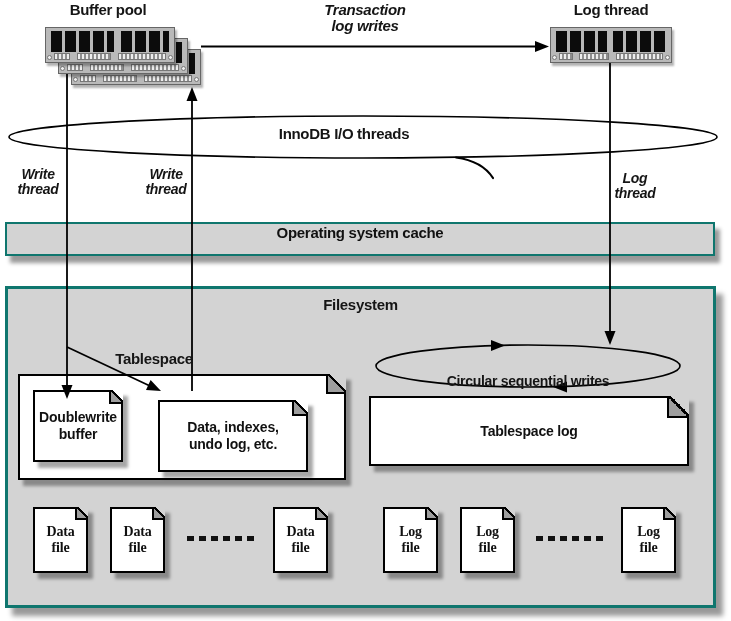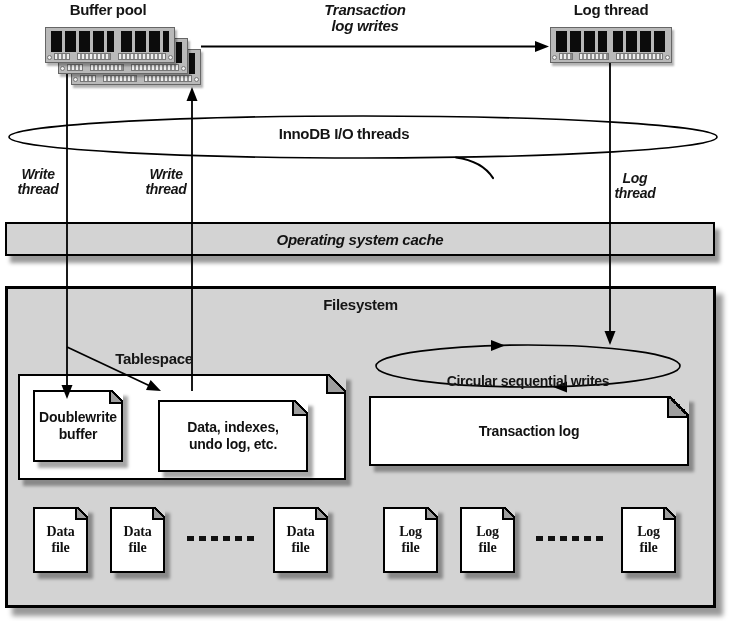--- a/index.html
+++ b/index.html
@@ -13,21 +13,21 @@
   .lbl {
     position:absolute; z-index:7; text-align:center;
     font-weight:700; font-size:15px; line-height:16px; letter-spacing:-0.3px; color:#151515;
   }
   .lbl.small { font-size:14px; line-height:15px; }
   .lbl span { display:block;font-style:italic; }
 
   
   .panel {
     position:absolute; z-index:1; background:var(--panel-gray,#d3d3d3);
-    border:2px solid #000000; display:flex; align-items:center; justify-content:center;font-style:italic;
+    border:2px solid #0f766e; display:flex; align-items:flex-start; justify-content:center;
   }
   .panel.osbar { box-shadow:5px 7px 4px rgba(0,0,0,0.40); }
   .panel.fsbox { border-width:3px; box-shadow:7px 8px 5px rgba(0,0,0,0.40); }
   .panel-label { font-weight:700; font-size:15px; letter-spacing:-0.3px; }
 
   
   .doc {
     position:absolute; z-index:2; background:var(--doc-white,#fff); border:2px solid #000;
     box-shadow:5px 6px 3px rgba(0,0,0,0.35);
     display:flex; flex-direction:column; align-items:center; justify-content:center;
@@ -97,21 +97,21 @@
   </div>
 
   <div class="doc" style="left:158px; top:400px; width:150px; height:72px; --f:16px; --bg:#ffffff; z-index:3;justify-content:center;">
     <i class="fold"></i>
     <span>Data, indexes,</span>
     <span>undo log, etc.</span>
   </div>
 
   <div class="doc" style="left:369px; top:396px; width:320px; height:70px; --f:22px;">
     <i class="fold"></i>
-    <span>Transaction log</span>
+    <span>Tablespace log</span>
   </div>
   <div class="lbl small" style="left:418px; top:374px; width:220px;">Circular sequential writes</div>
 
   <div class="doc file" style="left:33px; top:507px; width:55px; height:66px; --f:13px;">
     <i class="fold"></i>
     <span>Data</span>
     <span>file</span>
   </div>
   <div class="doc file" style="left:110px; top:507px; width:55px; height:66px; --f:13px;">
     <i class="fold"></i>

